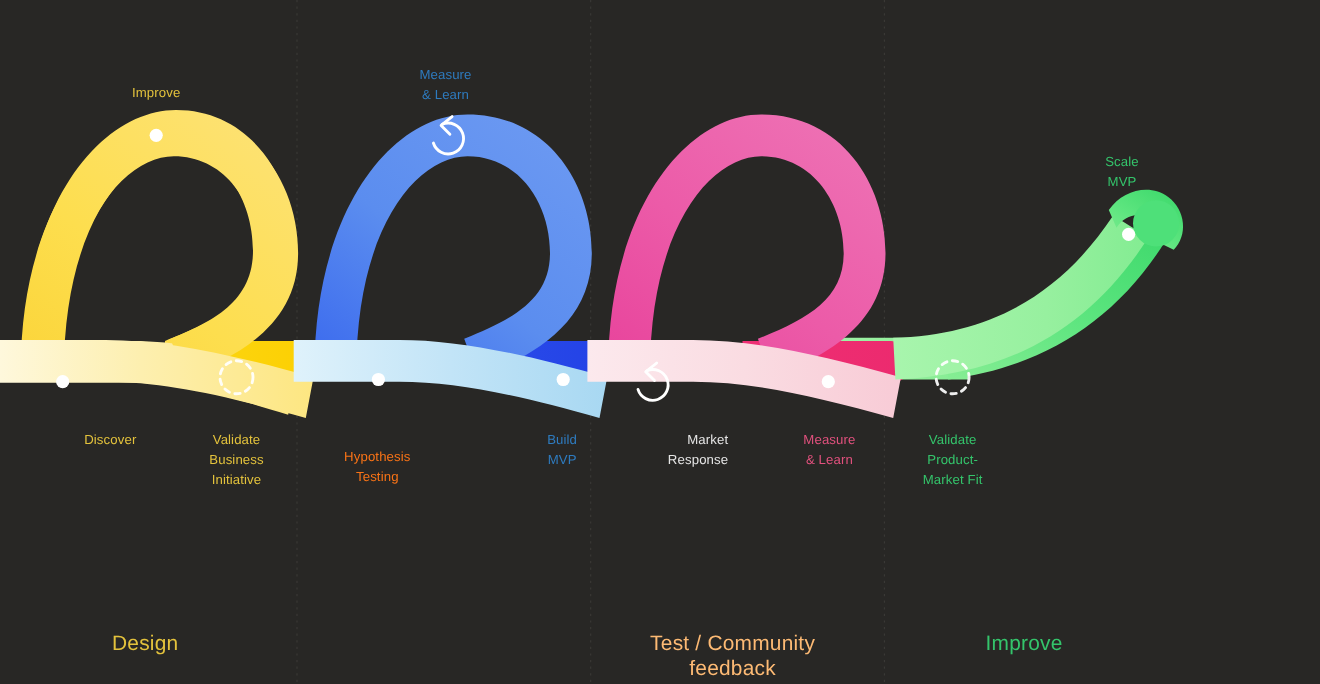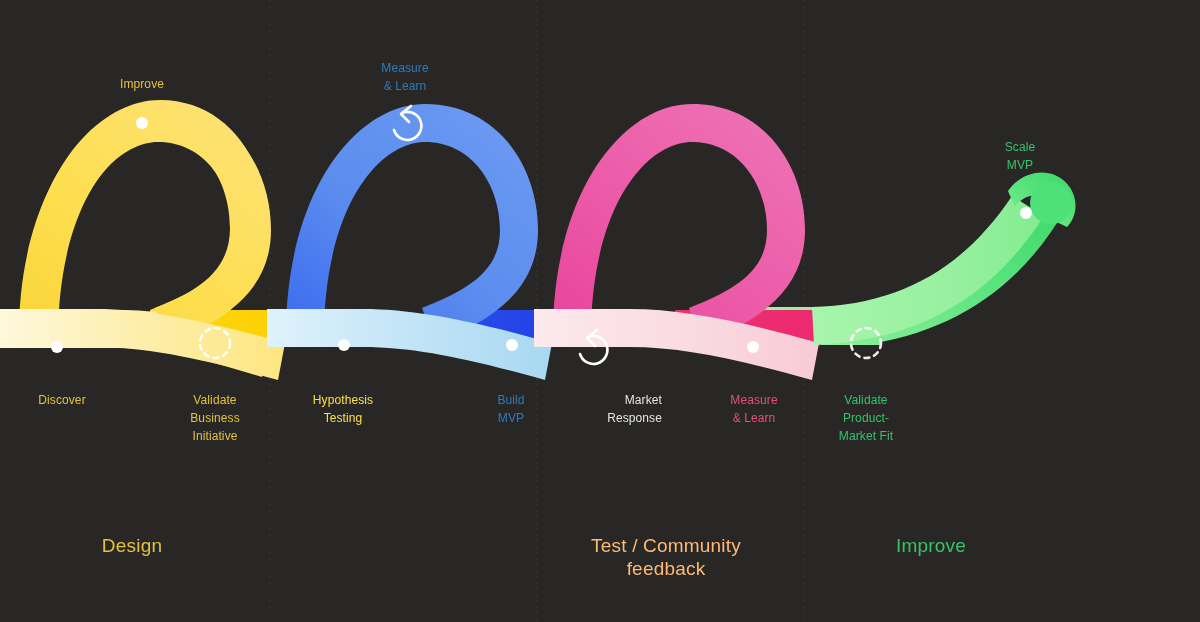--- a/index.html
+++ b/index.html
@@ -35,20 +35,21 @@
     white-space: pre-line;
     letter-spacing: 0.1px;
   }
   .phase {
     position: absolute;
     font-size: 19px;
     line-height: 23px;
     text-align: center;
     white-space: pre-line;
     letter-spacing: 0.2px;
+    margin-top: 40px;
   }
 </style>
 </head>
 <body>
 
 <div id="stage">
 
   <svg id="diagram" viewBox="0 0 1200 622">
     <defs>
 
@@ -235,27 +236,27 @@
   </svg>
 
   <div class="lbl" style="left:62px; top:75px; width:160px; color:#E3C23C;">Improve</div>
 
   <div class="lbl" style="left:325px; top:59px; width:160px; color:#2E7BBF;">Measure
 &amp; Learn</div>
 
   <div class="lbl" style="left:960px; top:138px; width:120px; color:#34C46B;">Scale
 MVP</div>
 
-  <div class="lbl" style="left:0px; top:391px; width:124px; color:#E3C23C;">Discover</div>
+  <div class="lbl" style="left:0px; top:391px; width:124px; color:#E3C23C;text-align:right;">Discover</div>
 
   <div class="lbl" style="left:155px; top:391px; width:120px; color:#E3C23C;">Validate
 Business
 Initiative</div>
 
-  <div class="lbl" style="left:281px; top:391px; width:124px; color:#fde047;">Hypothesis
+  <div class="lbl" style="left:281px; top:406px; width:124px; color:#f97316;">Hypothesis
 Testing</div>
 
   <div class="lbl" style="left:461px; top:391px; width:100px; color:#2E7BBF;">Build
 MVP</div>
 
   <div class="lbl" style="left:538px; top:391px; width:124px; color:#e5e5e5;text-align:right;">Market
 Response</div>
 
   <div class="lbl" style="left:694px; top:391px; width:120px; color:#E2517E;">Measure
 &amp; Learn</div>

